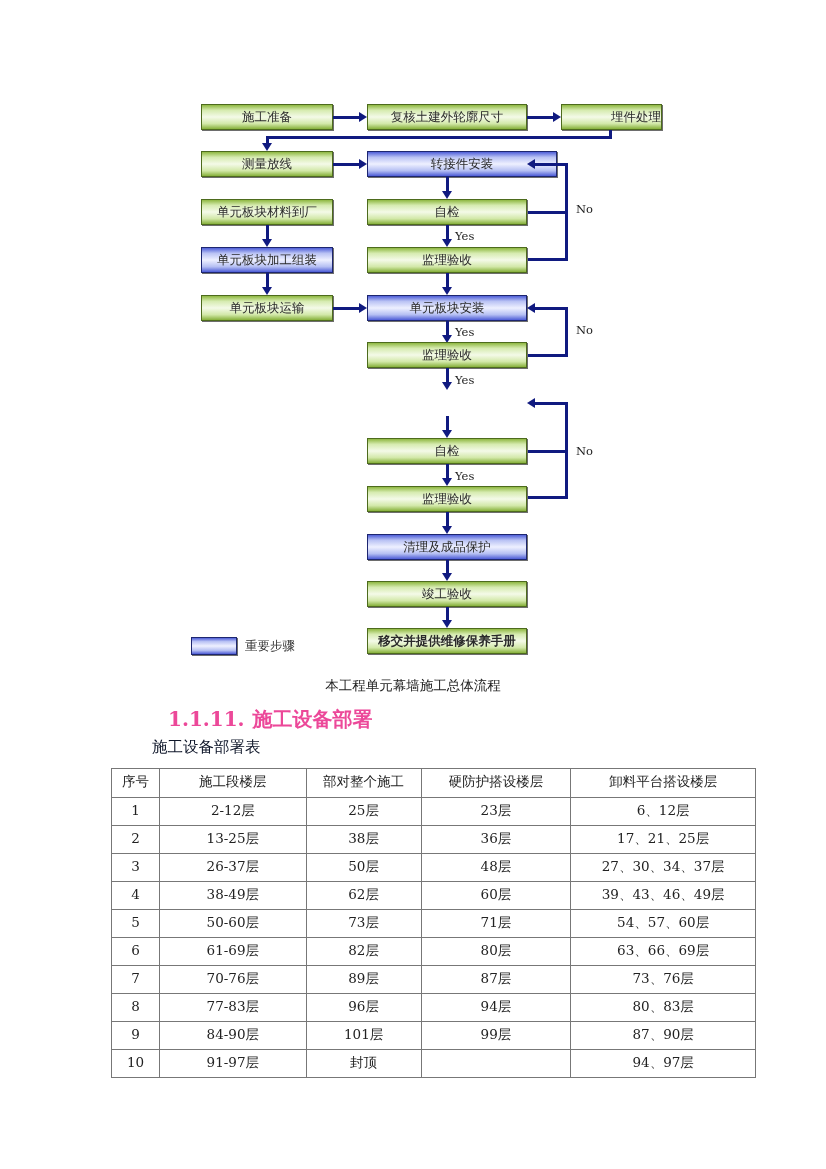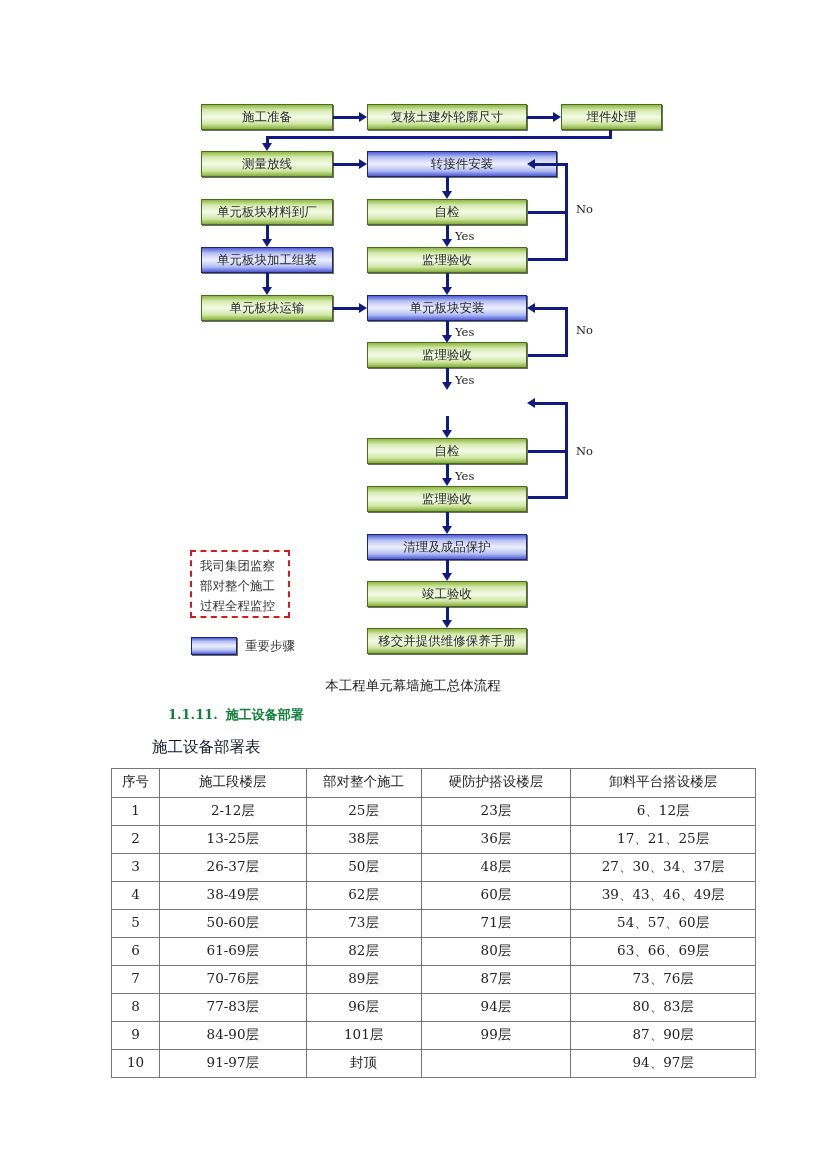--- a/index.html
+++ b/index.html
@@ -16,21 +16,21 @@
   .arrow-r { position:absolute; width:0; height:0; border-top:5px solid transparent; border-bottom:5px solid transparent; border-left:8px solid #101a80; }
   .arrow-l { position:absolute; width:0; height:0; border-top:5px solid transparent; border-bottom:5px solid transparent; border-right:8px solid #101a80; }
   .arrow-d { position:absolute; width:0; height:0; border-left:5px solid transparent; border-right:5px solid transparent; border-top:8px solid #101a80; }
   .lbl { position:absolute; font-size:11.5px; color:#222; font-family:"DejaVu Serif",serif; }
   .note { position:absolute; left:190px; top:550px; width:100px; height:68px; box-sizing:border-box;
           border:2px dashed #d8191e; border-style:dashed; padding:4px 8px;
           font-size:12.5px; line-height:20px; color:#333; }
   .legend-swatch { position:absolute; left:191px; top:637px; width:46px; height:18px; box-sizing:border-box; }
   .legend-text { position:absolute; left:245px; top:638px; font-size:12.5px; color:#333; }
   .caption { position:absolute; left:0; width:826px; top:677px; text-align:center; font-size:13.5px; color:#222; }
-  .heading { position:absolute; left:168px; top:706px; font-size:13px; font-weight:bold; color:#15803d; }
+  .heading { position:absolute; left:168px; top:706px; font-size:20px; font-weight:bold; color:#ec4899; }
   .heading .num { margin-right:8px; }
   .tbl-title { position:absolute; left:152px; top:737px; font-size:15.5px; color:#0f172a; }
   table.equip { position:absolute; left:111px; top:768px; border-collapse:collapse; width:645px;
                 font-size:13.5px; color:#222; }
   table.equip th, table.equip td { border:1px solid #777; height:28px; padding:0 4px; text-align:center; font-weight:normal; vertical-align:top; padding-top:4px; box-sizing:border-box; }
   table.equip th { height:29px; }
 </style>
 </head>
 <body>
 
@@ -41,21 +41,21 @@
     </div>
   <div class="line" style="left:333px;top:116px;width:26px;height:3px;"></div>
   <div class="arrow-r" style="left:359px;top:112px;"></div>
 
   <div class="box green" style="left:367px;top:104px;width:160px;">
       <span>复核土建外轮廓尺寸</span>
     </div>
   <div class="line" style="left:527px;top:116px;width:26px;height:3px;"></div>
   <div class="arrow-r" style="left:553px;top:112px;"></div>
 
-  <div class="box green" style="left:561px;top:104px;width:101px;">
+  <div class="box green" style="left:561px;top:104px;width:101px;justify-content:flex-end;">
       <span>埋件处理</span>
     </div>
 
   <div class="line" style="left:609px;top:130px;width:3px;height:9px;"></div>
   <div class="line" style="left:266px;top:136px;width:346px;height:3px;"></div>
   <div class="line" style="left:266px;top:136px;width:3px;height:7px;"></div>
   <div class="arrow-d" style="left:262px;top:143px;"></div>
 
   <div class="box green" style="left:201px;top:151px;width:132px;">
       <span>测量放线</span>
@@ -156,29 +156,24 @@
     </div>
   <div class="line" style="left:446px;top:560px;width:3px;height:13px;"></div>
   <div class="arrow-d" style="left:442px;top:573px;"></div>
 
   <div class="box green" style="left:367px;top:581px;width:160px;">
       <span>竣工验收</span>
     </div>
   <div class="line" style="left:446px;top:607px;width:3px;height:13px;"></div>
   <div class="arrow-d" style="left:442px;top:620px;"></div>
 
-  <div class="box green" style="left:367px;top:628px;width:160px;">
+  <div class="box green" style="left:367px;top:628px;width:160px;font-weight:bold;">
       <span>移交并提供维修保养手册</span>
     </div>
 
-  <div class="note">
-    <div>我司集团监察</div>
-    <div>部对整个施工</div>
-    <div>过程全程监控</div>
-  </div>
 
   <div class="legend-swatch box blue" style="height:18px;"></div>
   <div class="legend-text">重要步骤</div>
 </div>
 
 <div class="caption">本工程单元幕墙施工总体流程</div>
 
 <div class="heading">
   <span class="num">1.1.11.</span><span>施工设备部署</span>
 </div>

